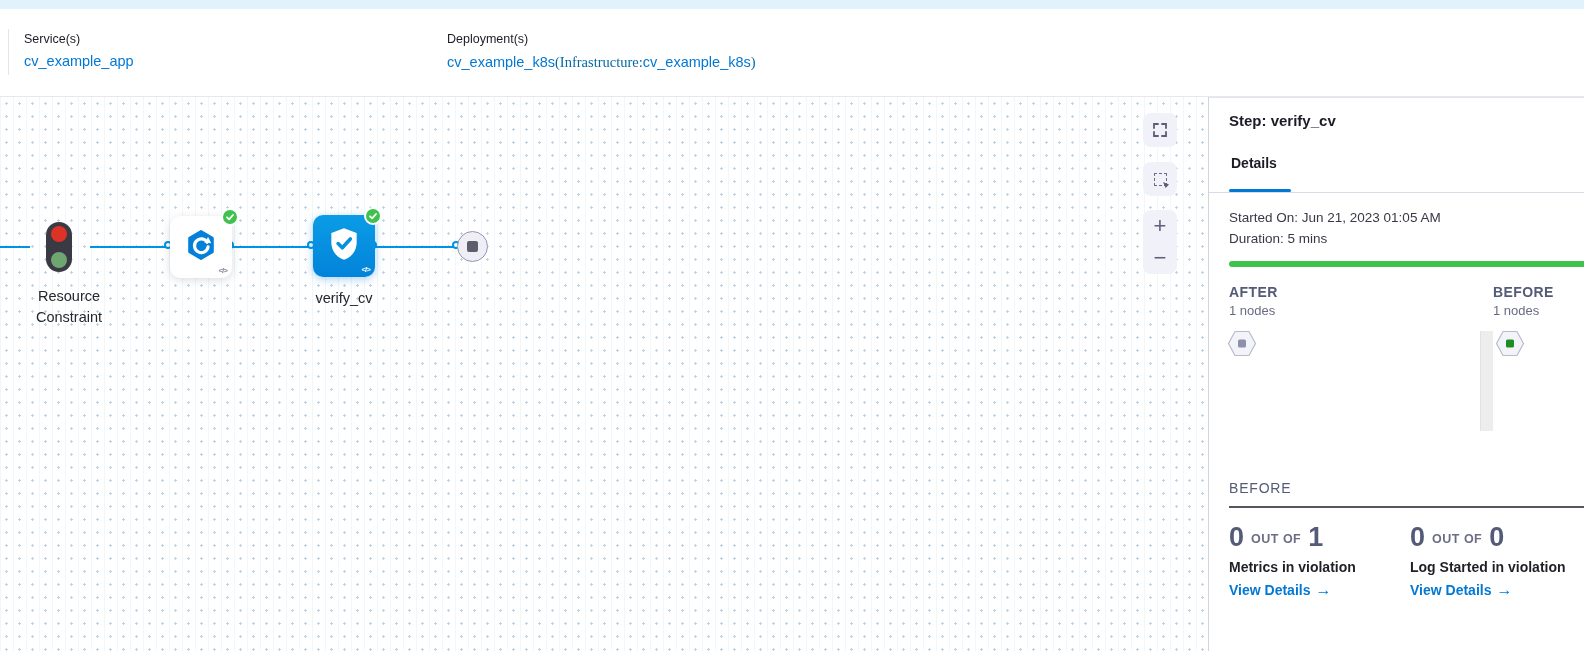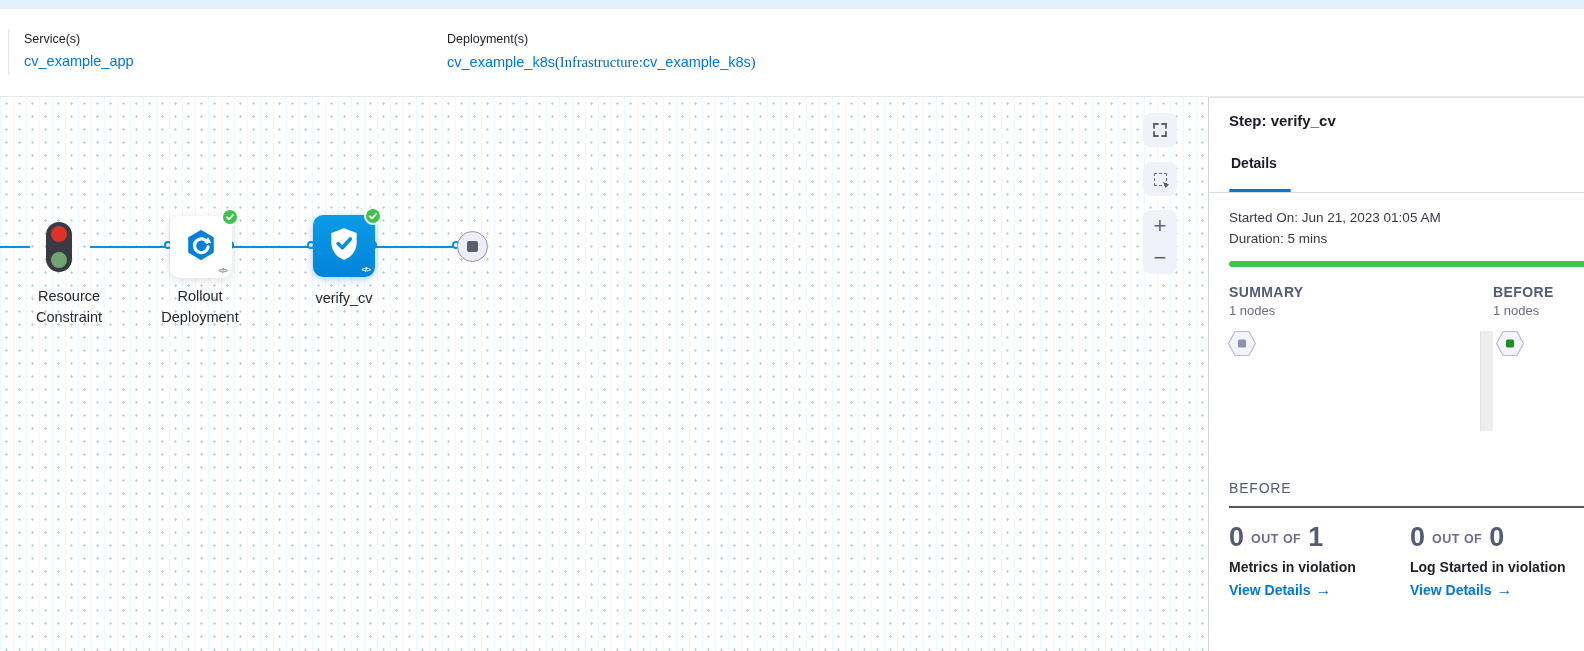--- a/index.html
+++ b/index.html
@@ -146,21 +146,20 @@
         <polygon points="18.2,12.6 24.6,13.3 21.7,7.6" fill="#fff"></polygon>
       </svg>
     </span>
     <span class="badge">
       <svg width="10" height="10" viewBox="0 0 10 10">
           <path d="M2 5.3 L4.1 7.4 L8 3" stroke="#fff" stroke-width="1.8" fill="none" stroke-linecap="round" stroke-linejoin="round"></path>
         </svg>
     </span>
     <span class="code-glyph code-gray">&lt;/&gt;</span>
   </div>
-  <div class="node-label" style="left:142px;">Rollout Deployment</div>
 
   <div class="step-card card-blue" style="left:313px; top:118px;">
     <span class="card-icon">
       <svg width="38" height="38" viewBox="0 0 36 36">
         <path d="M18 3 L30 7.5 V16 C30 24.5 25 30.6 18 33 C11 30.6 6 24.5 6 16 V7.5 Z" fill="#fff"></path>
         <path d="M12.4 17.6 L16.4 21.6 L24 13.2" stroke="#0690e0" stroke-width="3.4" fill="none" stroke-linecap="round" stroke-linejoin="round"></path>
       </svg>
     </span>
     <span class="badge">
       <svg width="10" height="10" viewBox="0 0 10 10">
@@ -198,21 +197,21 @@
 
   <div class="tab">Details</div>
   <div class="tab-underline"></div>
   <div class="tabs-divider"></div>
 
   <div class="meta-line" style="top:112px;">Started On: Jun 21, 2023 01:05 AM</div>
   <div class="meta-line" style="top:133px;">Duration: 5 mins</div>
 
   <div class="progress-bar"></div>
 
-  <div class="col-head" style="left:20px;">SUMMARY</div>
+  <div class="col-head" style="left:20px;">AFTER</div>
   <div class="col-count" style="left:20px;">1 nodes</div>
   <div class="col-head" style="left:284px;">BEFORE</div>
   <div class="col-count" style="left:284px;">1 nodes</div>
 
   <div class="hexwrap" style="left:18px;">
     <svg width="30" height="27" viewBox="0 0 30 27">
       <polygon points="8,1.5 22,1.5 28.5,13.5 22,25.5 8,25.5 1.5,13.5" fill="#f3f4fa" stroke="#b9bacb" stroke-width="1.2"></polygon>
       <rect x="11" y="9.5" width="8" height="8" rx="1.5" fill="#8d90ab"></rect>
     </svg>
   </div>

